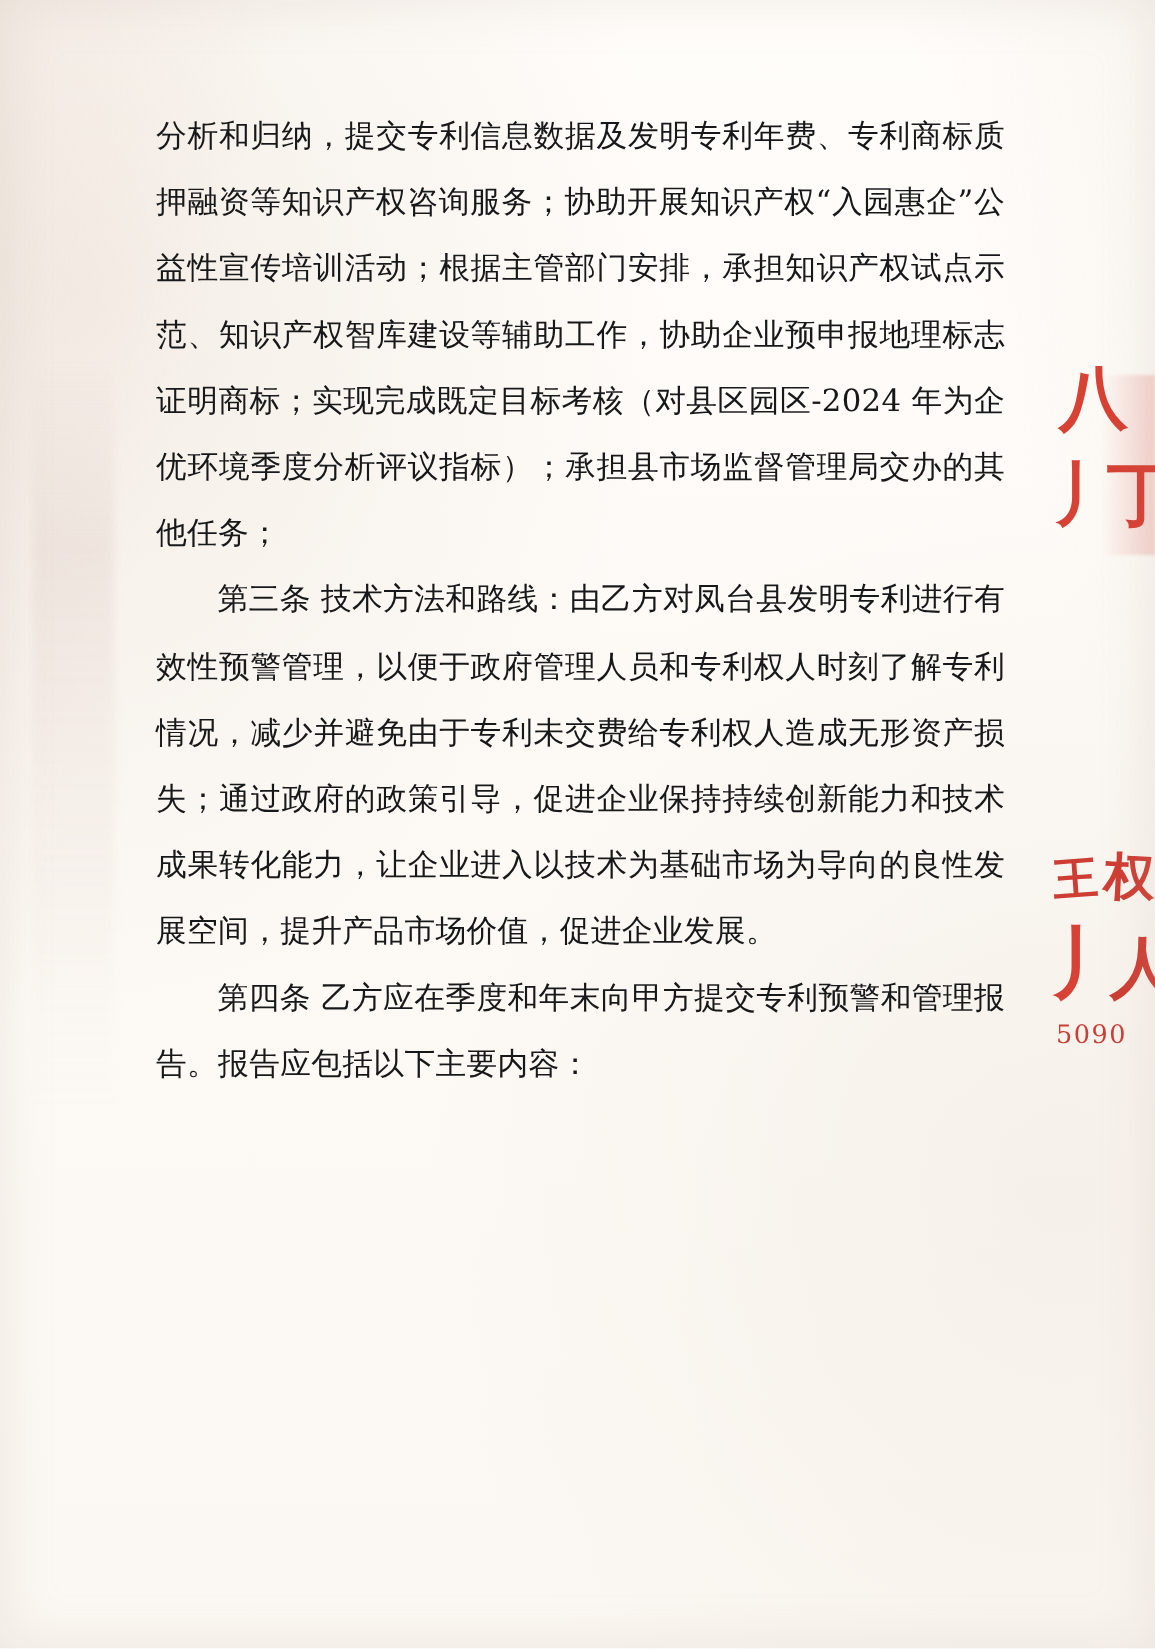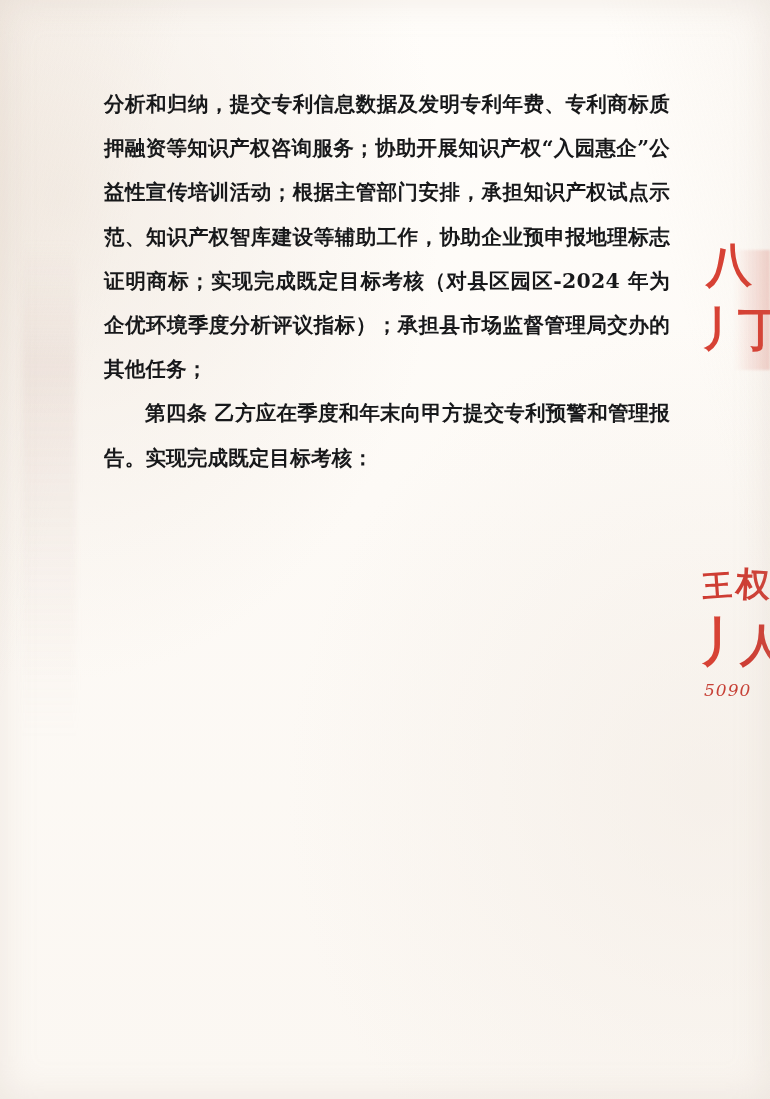--- a/index.html
+++ b/index.html
@@ -37,23 +37,22 @@
   .edge-shadow {
     position: absolute;
     inset: 0;
     pointer-events: none;
     box-shadow: inset 0 0 36px rgba(190,175,160,0.22);
   }
 
   .doc-body {
     position: absolute;
     left: 104px;
-    top: 82px;
+    top: 68px;
     width: 566px;
-    font-weight: bold;
   }
   .para {
     margin: 0 0 0px 0;
     font-size: 20.5px;
     line-height: 44.2px;
     color: #17181a;
     letter-spacing: 0.2px;
     text-align: justify;
     text-justify: inter-ideograph;
     font-family: "DejaVu Serif", "Liberation Serif", serif;
@@ -116,21 +115,20 @@
   .stamp-bottom .b4 {
     left: 44px; top: 56px;
     font-size: 44px;
   }
   .stamp-bottom .b-num {
     left: 8px; top: 120px;
     font-size: 17px;
     letter-spacing: 1px;
     font-weight: normal;
     color: #c1281d;
-    font-style: italic;
   }
   .stamp-streak {
     position: absolute;
     right: 0;
     top: 250px;
     width: 36px;
     height: 120px;
     background: linear-gradient(90deg, rgba(210,40,25,0) 0%, rgba(210,40,25,0.18) 100%);
     filter: blur(1px);
   }
@@ -149,21 +147,22 @@
 <body>
 
 <div class="page">
 
   <div class="paper-grain"></div>
 
   <div class="left-smudge"></div>
 
   <div class="doc-body">
     <p class="para">分析和归纳，提交专利信息数据及发明专利年费、专利商标质押融资等知识产权咨询服务；协助开展知识产权“入园惠企”公益性宣传培训活动；根据主管部门安排，承担知识产权试点示范、知识产权智库建设等辅助工作，协助企业预申报地理标志证明商标；实现完成既定目标考核（对县区园区-2024 年为企优环境季度分析评议指标）；承担县市场监督管理局交办的其他任务；</p>
-    <p class="para indent">第四条  乙方应在季度和年末向甲方提交专利预警和管理报告。实现完成既定目标考核：</p>
+    <p class="para indent">第三条  技术方法和路线：由乙方对凤台县发明专利进行有效性预警管理，以便于政府管理人员和专利权人时刻了解专利情况，减少并避免由于专利未交费给专利权人造成无形资产损失；通过政府的政策引导，促进企业保持持续创新能力和技术成果转化能力，让企业进入以技术为基础市场为导向的良性发展空间，提升产品市场价值，促进企业发展。</p>
+    <p class="para indent">第四条  乙方应在季度和年末向甲方提交专利预警和管理报告。报告应包括以下主要内容：</p>
   </div>
 
   <div class="stamp-streak"></div>
 
   <div class="stamp stamp-top">
     <span class="s-glyph g1">八</span>
     <span class="s-glyph g2">丿</span>
     <span class="s-glyph g3">丁</span>
   </div>
 

